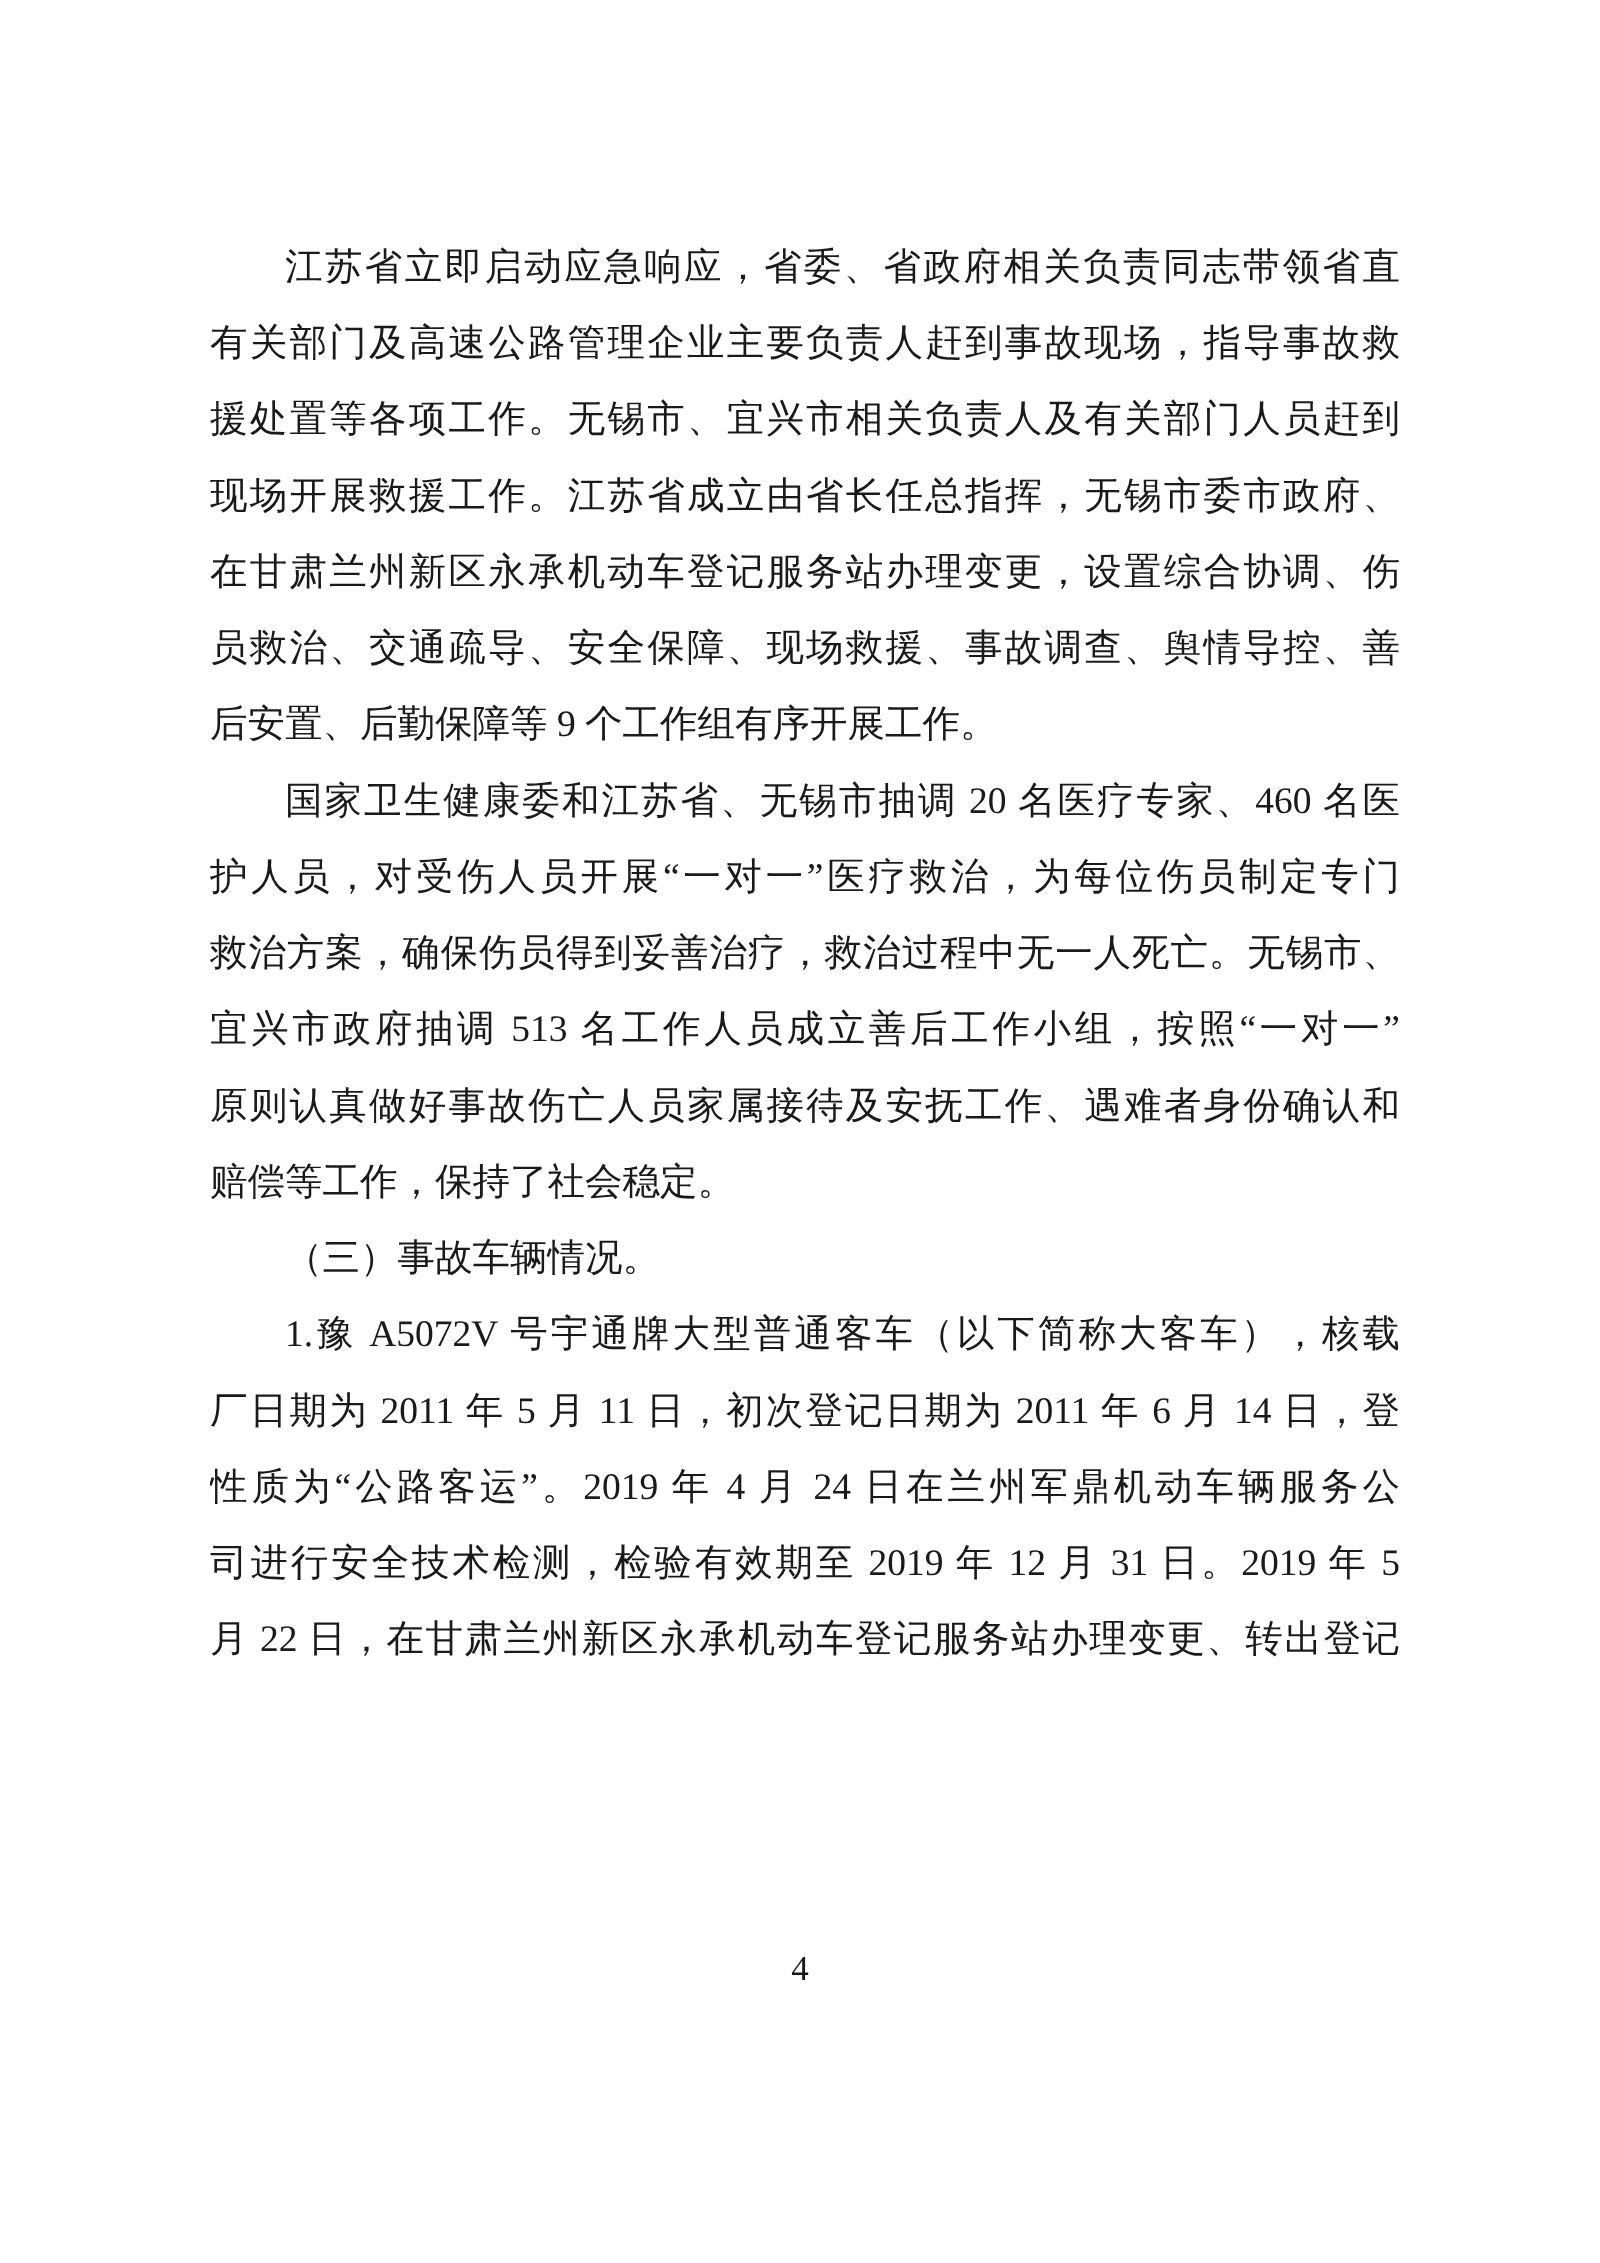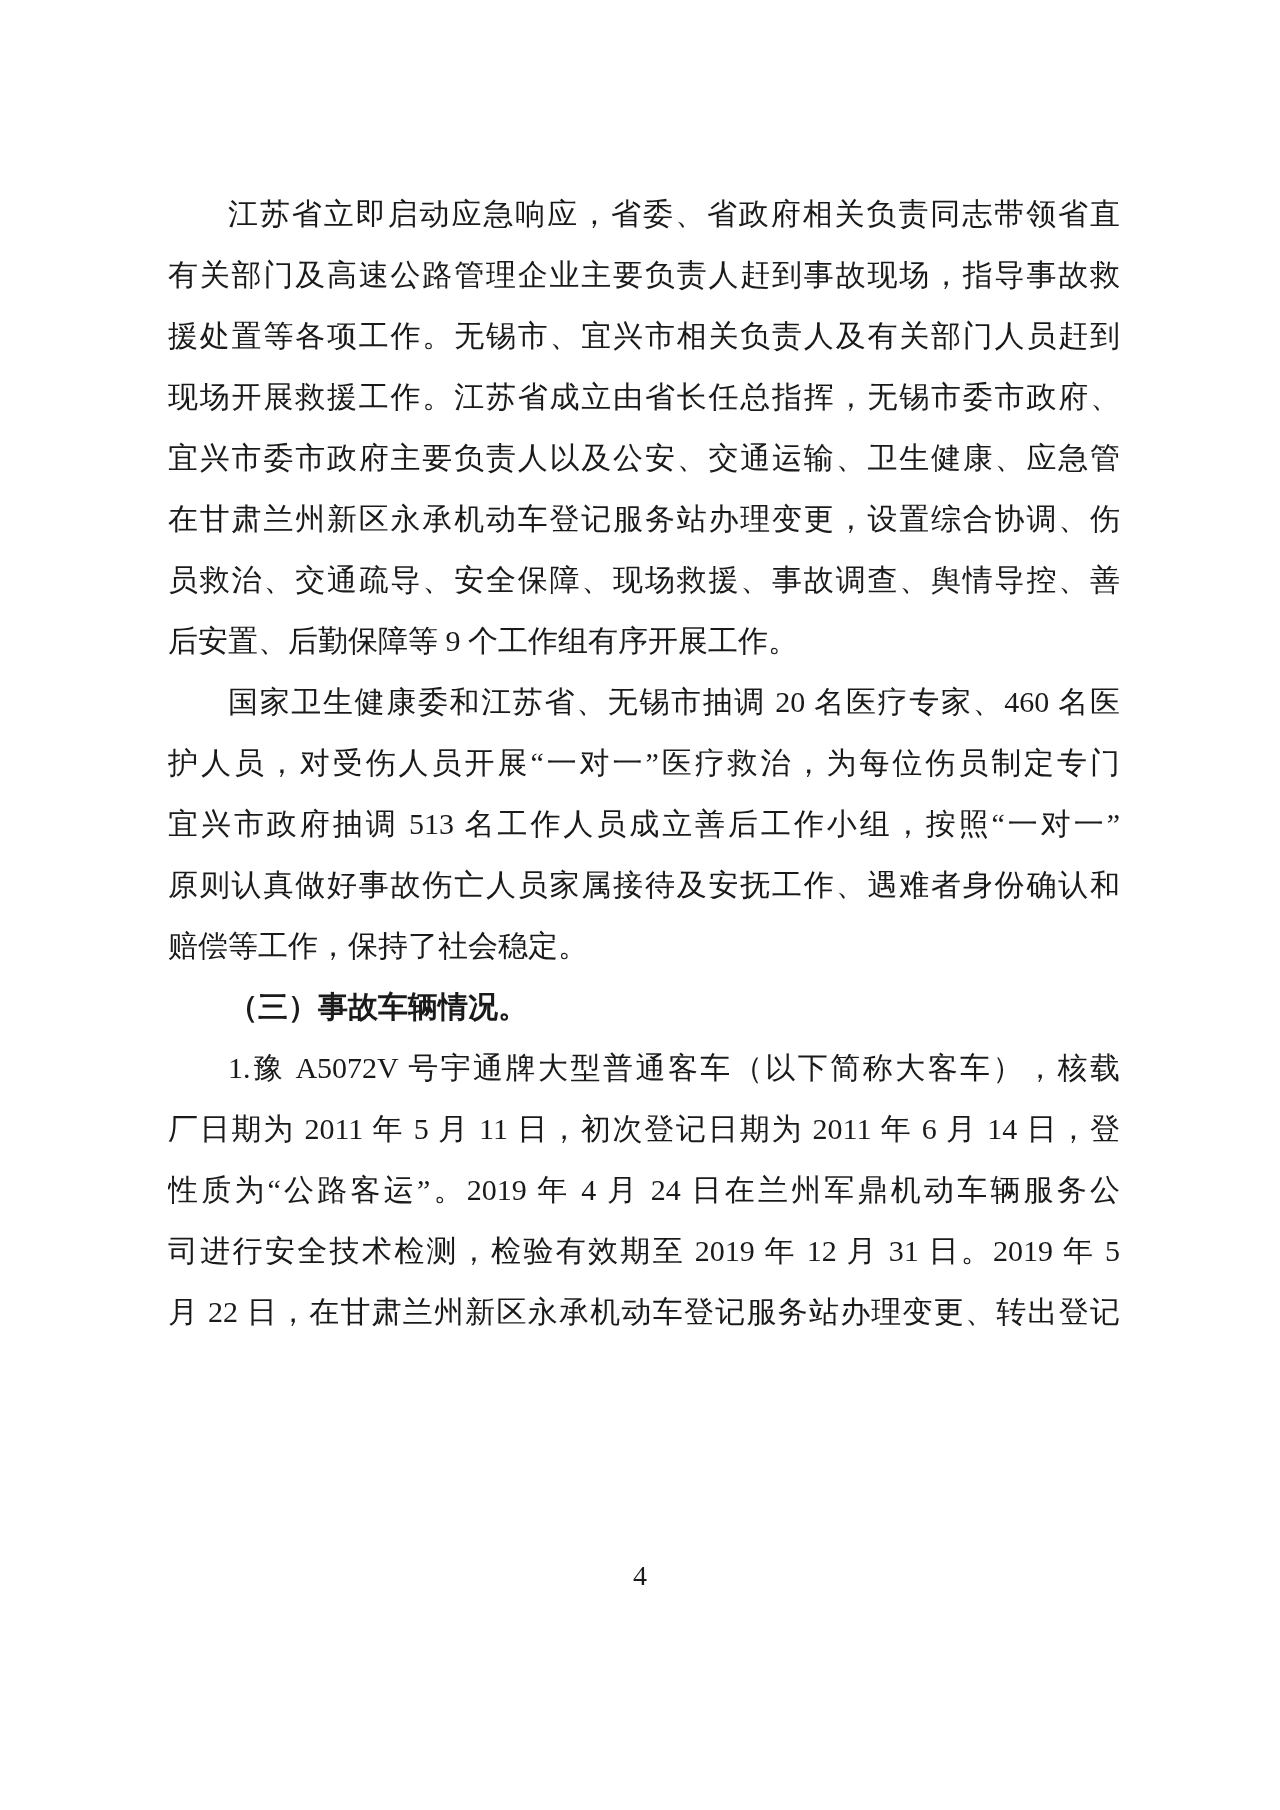--- a/index.html
+++ b/index.html
@@ -31,21 +31,21 @@
     text-align: justify;
     text-align-last: justify;
     text-justify: inter-character;
     height: 61px;
     overflow: hidden;
   }
   .line.first { text-indent: 2em; }
   .line.last  { text-align-last: left; }
 
   .heading .line {
-    font-weight: bold;
+    font-weight: normal;
     text-align-last: left;
   }
 
   .page-number {
     position: absolute;
     left: 0;
     right: 0;
     top: 1556px;
     text-align: center;
     font-size: 28px;
@@ -56,28 +56,28 @@
 </head>
 <body>
 
 <div class="page">
   <div class="content" id="content">
       <div class="para body">
         <div class="line first">江苏省立即启动应急响应，省委、省政府相关负责同志带领省直</div>
         <div class="line">有关部门及高速公路管理企业主要负责人赶到事故现场，指导事故救</div>
         <div class="line">援处置等各项工作。无锡市、宜兴市相关负责人及有关部门人员赶到</div>
         <div class="line">现场开展救援工作。江苏省成立由省长任总指挥，无锡市委市政府、</div>
-        <div class="line">宜兴市委市政府主要负责人以及公安、交通运输、卫生健康、应急管</div>
         <div class="line">在甘肃兰州新区永承机动车登记服务站办理变更，设置综合协调、伤</div>
         <div class="line">员救治、交通疏导、安全保障、现场救援、事故调查、舆情导控、善</div>
         <div class="line last">后安置、后勤保障等 9 个工作组有序开展工作。</div>
       </div>
       <div class="para body">
         <div class="line first">国家卫生健康委和江苏省、无锡市抽调 20 名医疗专家、460 名医</div>
         <div class="line">护人员，对受伤人员开展“一对一”医疗救治，为每位伤员制定专门</div>
+        <div class="line">救治方案，确保伤员得到妥善治疗，救治过程中无一人死亡。无锡市、</div>
         <div class="line">宜兴市政府抽调 513 名工作人员成立善后工作小组，按照“一对一”</div>
         <div class="line">原则认真做好事故伤亡人员家属接待及安抚工作、遇难者身份确认和</div>
         <div class="line last">赔偿等工作，保持了社会稳定。</div>
       </div>
       <div class="para heading">
         <div class="line first last">（三）事故车辆情况。</div>
       </div>
       <div class="para body">
         <div class="line first">1.豫 A5072V 号宇通牌大型普通客车（以下简称大客车），核载</div>
         <div class="line">厂日期为 2011 年 5 月 11 日，初次登记日期为 2011 年 6 月 14 日，登</div>

